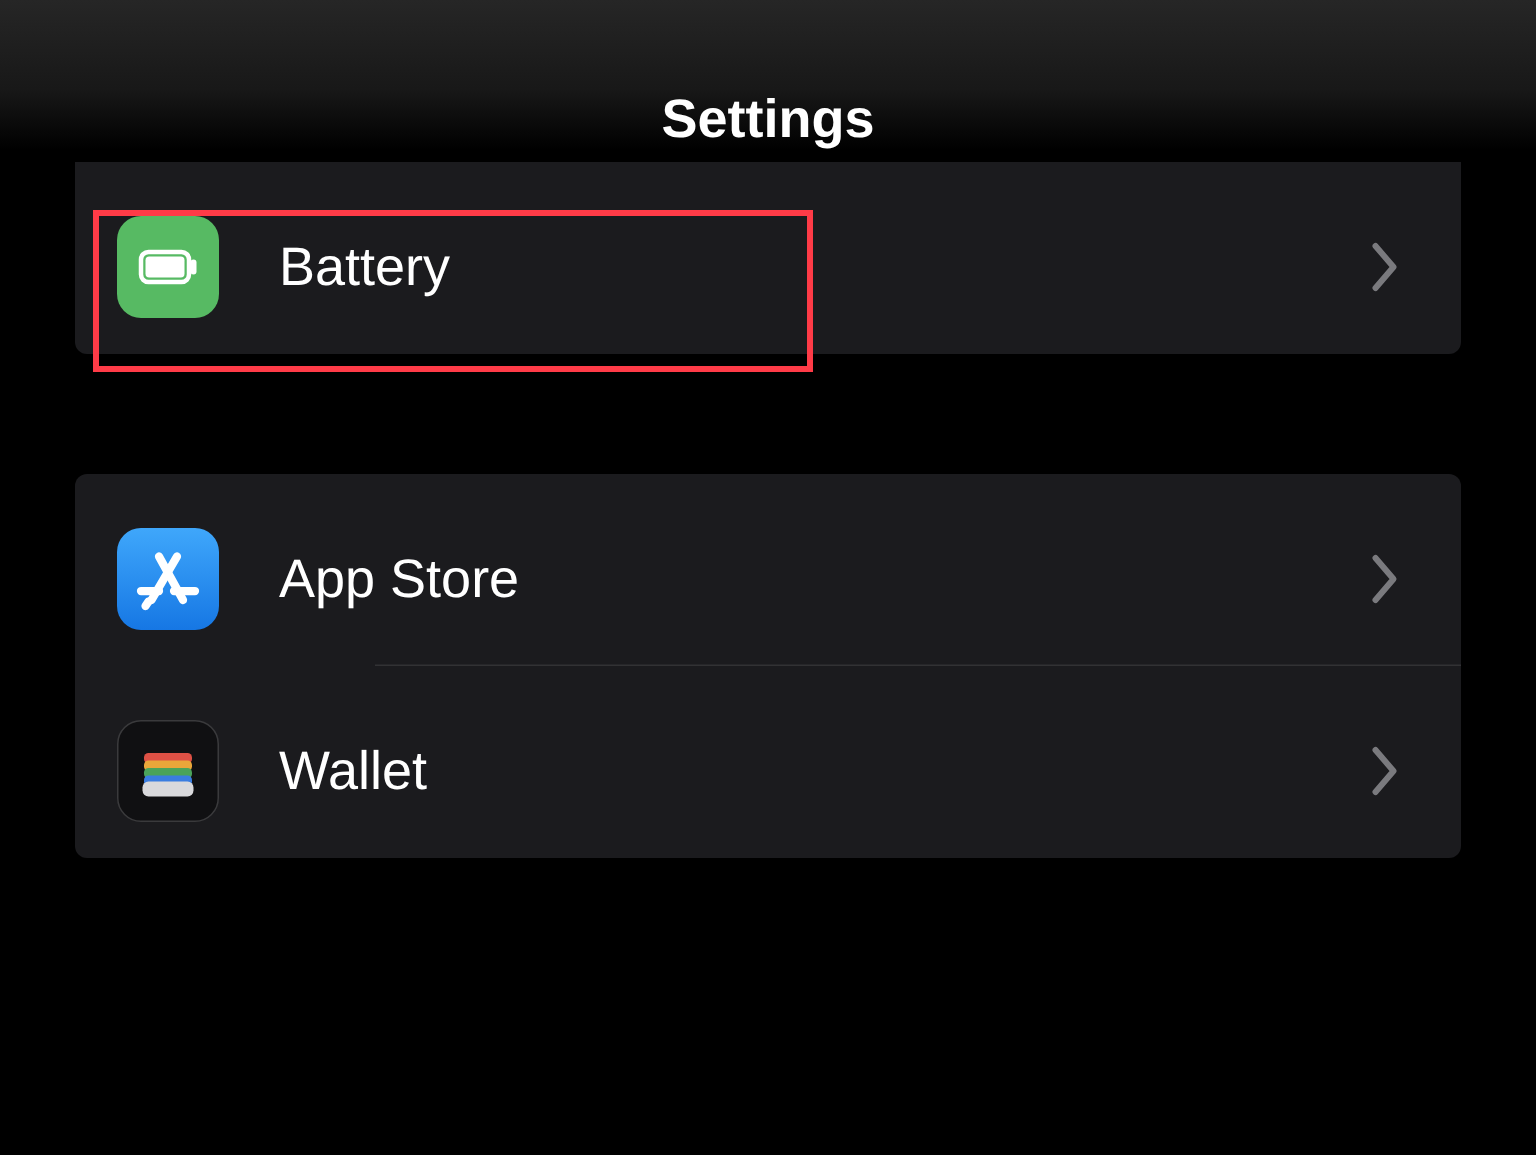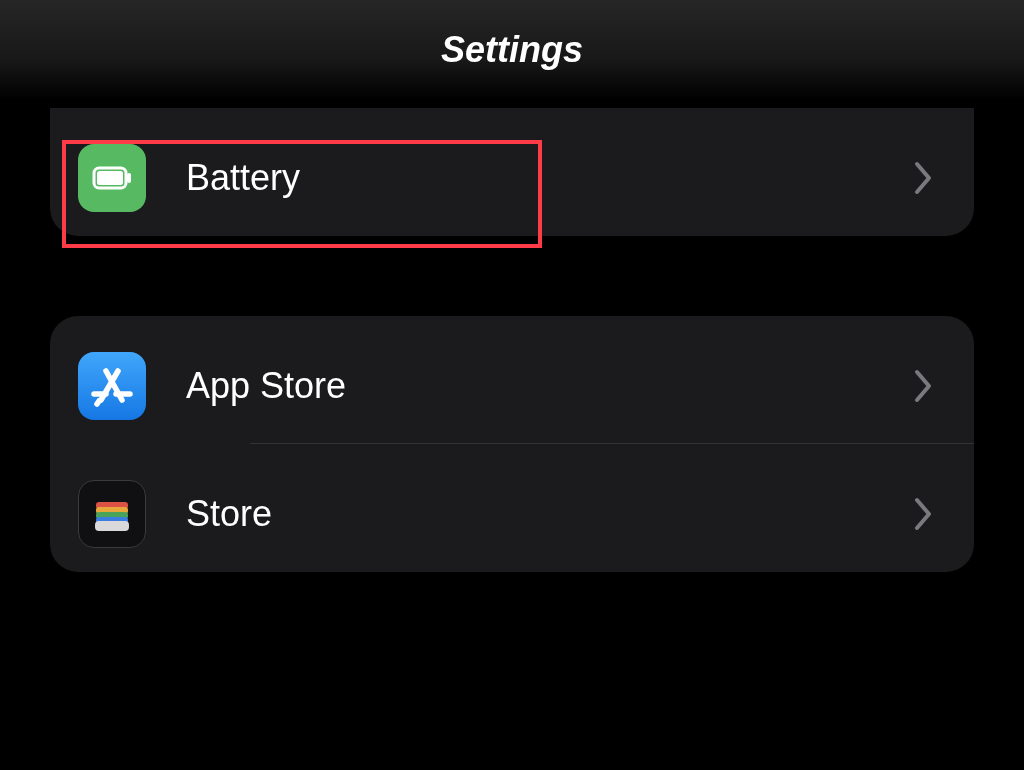--- a/index.html
+++ b/index.html
@@ -2,36 +2,35 @@
 <html><head>
 <meta charset="utf-8">
 <style>
   * { box-sizing: border-box; margin: 0; padding: 0; }
   html, body { width: 1024px; height: 770px; background: #000; font-family: -apple-system, "Helvetica Neue", Helvetica, Arial, sans-serif; overflow: hidden; }
   .screen { width: 1024px; height: 770px; background: #000; position: relative; }
 
   .navbar {
     height: 100px;
     display: flex;
-    align-items: center;
+    align-items: flex-end;
     justify-content: center;
     background: linear-gradient(180deg, rgba(40,40,40,0.95) 0%, rgba(28,28,28,0.85) 60%, rgba(0,0,0,0.0) 100%);
-    font-style: italic;
   }
   .navbar-title {
     color: #fff;
     font-size: 36px;
     font-weight: 700;
   }
 
   .content { padding: 0 50px; }
 
   .group {
     background: #1b1b1e;
-    border-radius: 28px;
+    border-radius: 8px;
     overflow: hidden;
     margin-top: 0;
   }
   .group.first { border-top-left-radius: 0; border-top-right-radius: 0; margin-top: 8px; }
   .group + .group, .group-gap { margin-top: 80px; }
 
   .row {
     display: flex;
     align-items: center;
     padding: 26px 40px 15px 28px;
@@ -141,21 +140,21 @@
       <div class="row">
         <div class="icon-tile tile-wallet">
           <svg width="48" height="48" viewBox="0 0 48 48">
             <rect x="8" y="12" width="32" height="7" rx="3" fill="#de5145"></rect>
             <rect x="8" y="17" width="32" height="7" rx="3" fill="#e9a63a"></rect>
             <rect x="8" y="22" width="32" height="7" rx="3" fill="#4aa35a"></rect>
             <rect x="8" y="27" width="32" height="7" rx="3" fill="#3a7de0"></rect>
             <rect x="7" y="31" width="34" height="10" rx="4" fill="#d9d9dc"></rect>
           </svg>
         </div>
-        <div class="row-label">Store</div>
+        <div class="row-label">Wallet</div>
         <div class="chev">
           <svg width="20" height="34" viewBox="0 0 20 34">
               <path d="M3 3 L15 17 L3 31" fill="none" stroke="#7a7a7e" stroke-width="4" stroke-linecap="round" stroke-linejoin="round"></path>
             </svg>
         </div>
 
       </div>
 
     </div>
 

